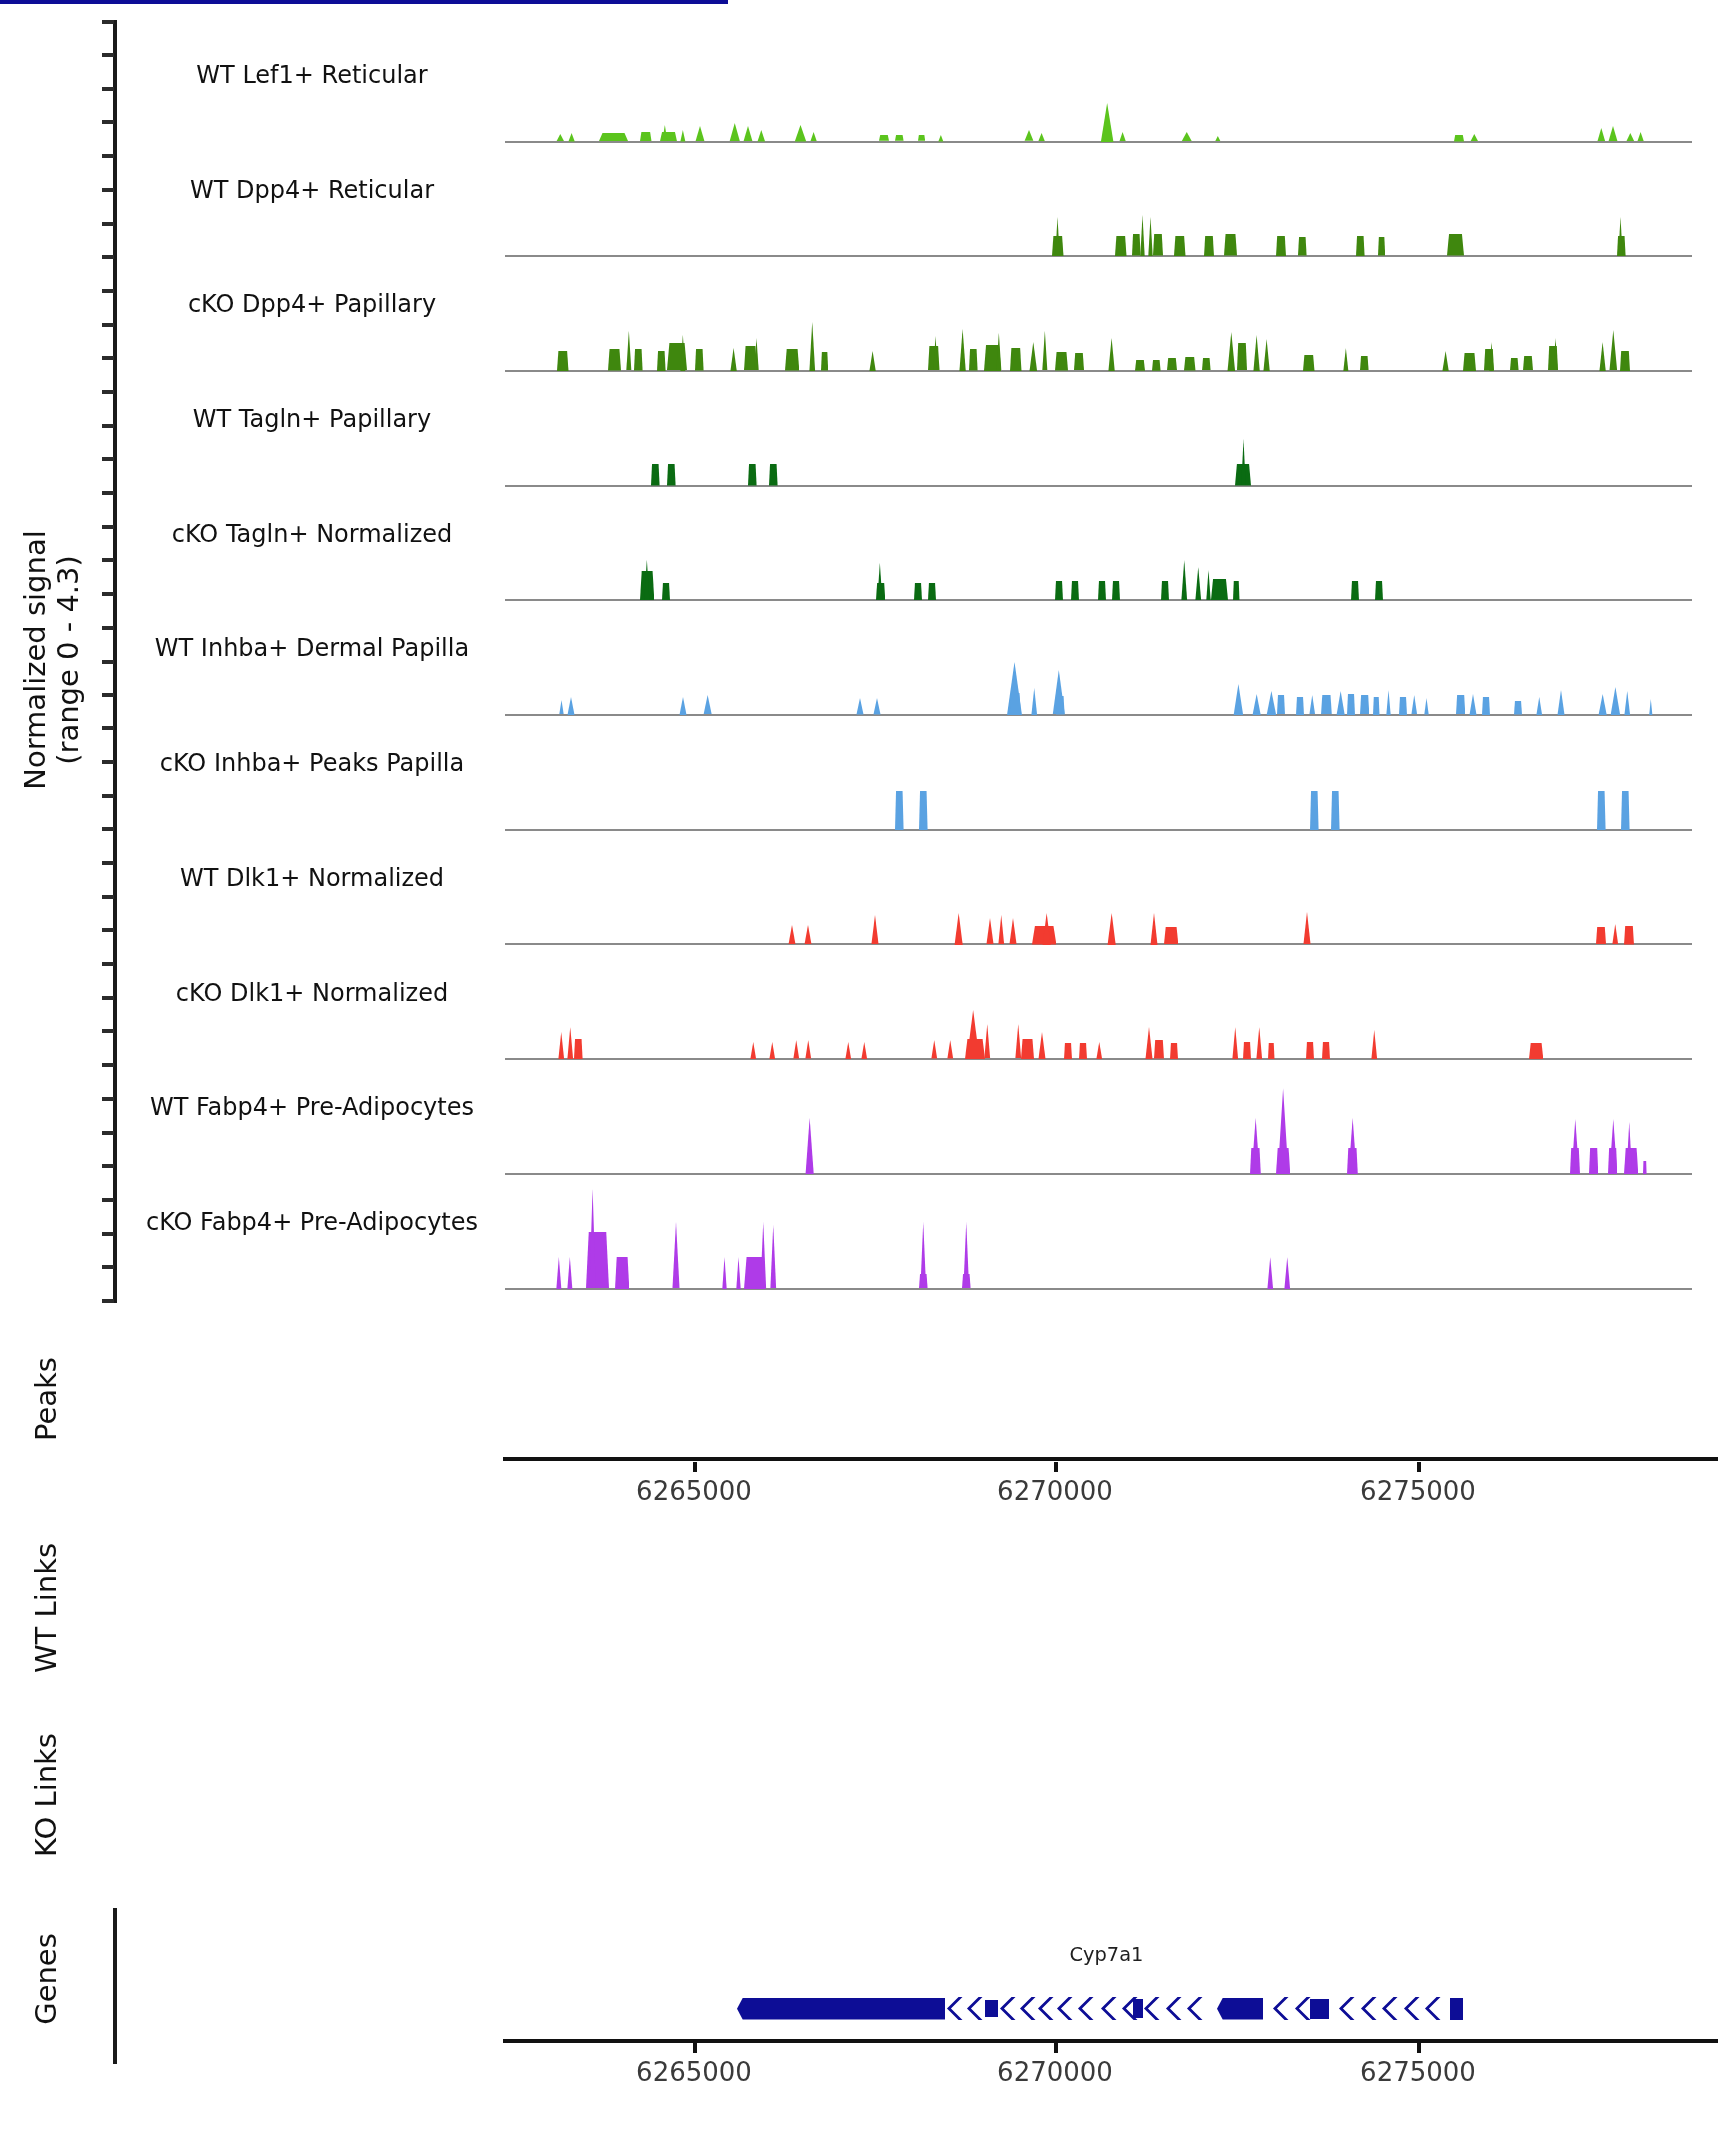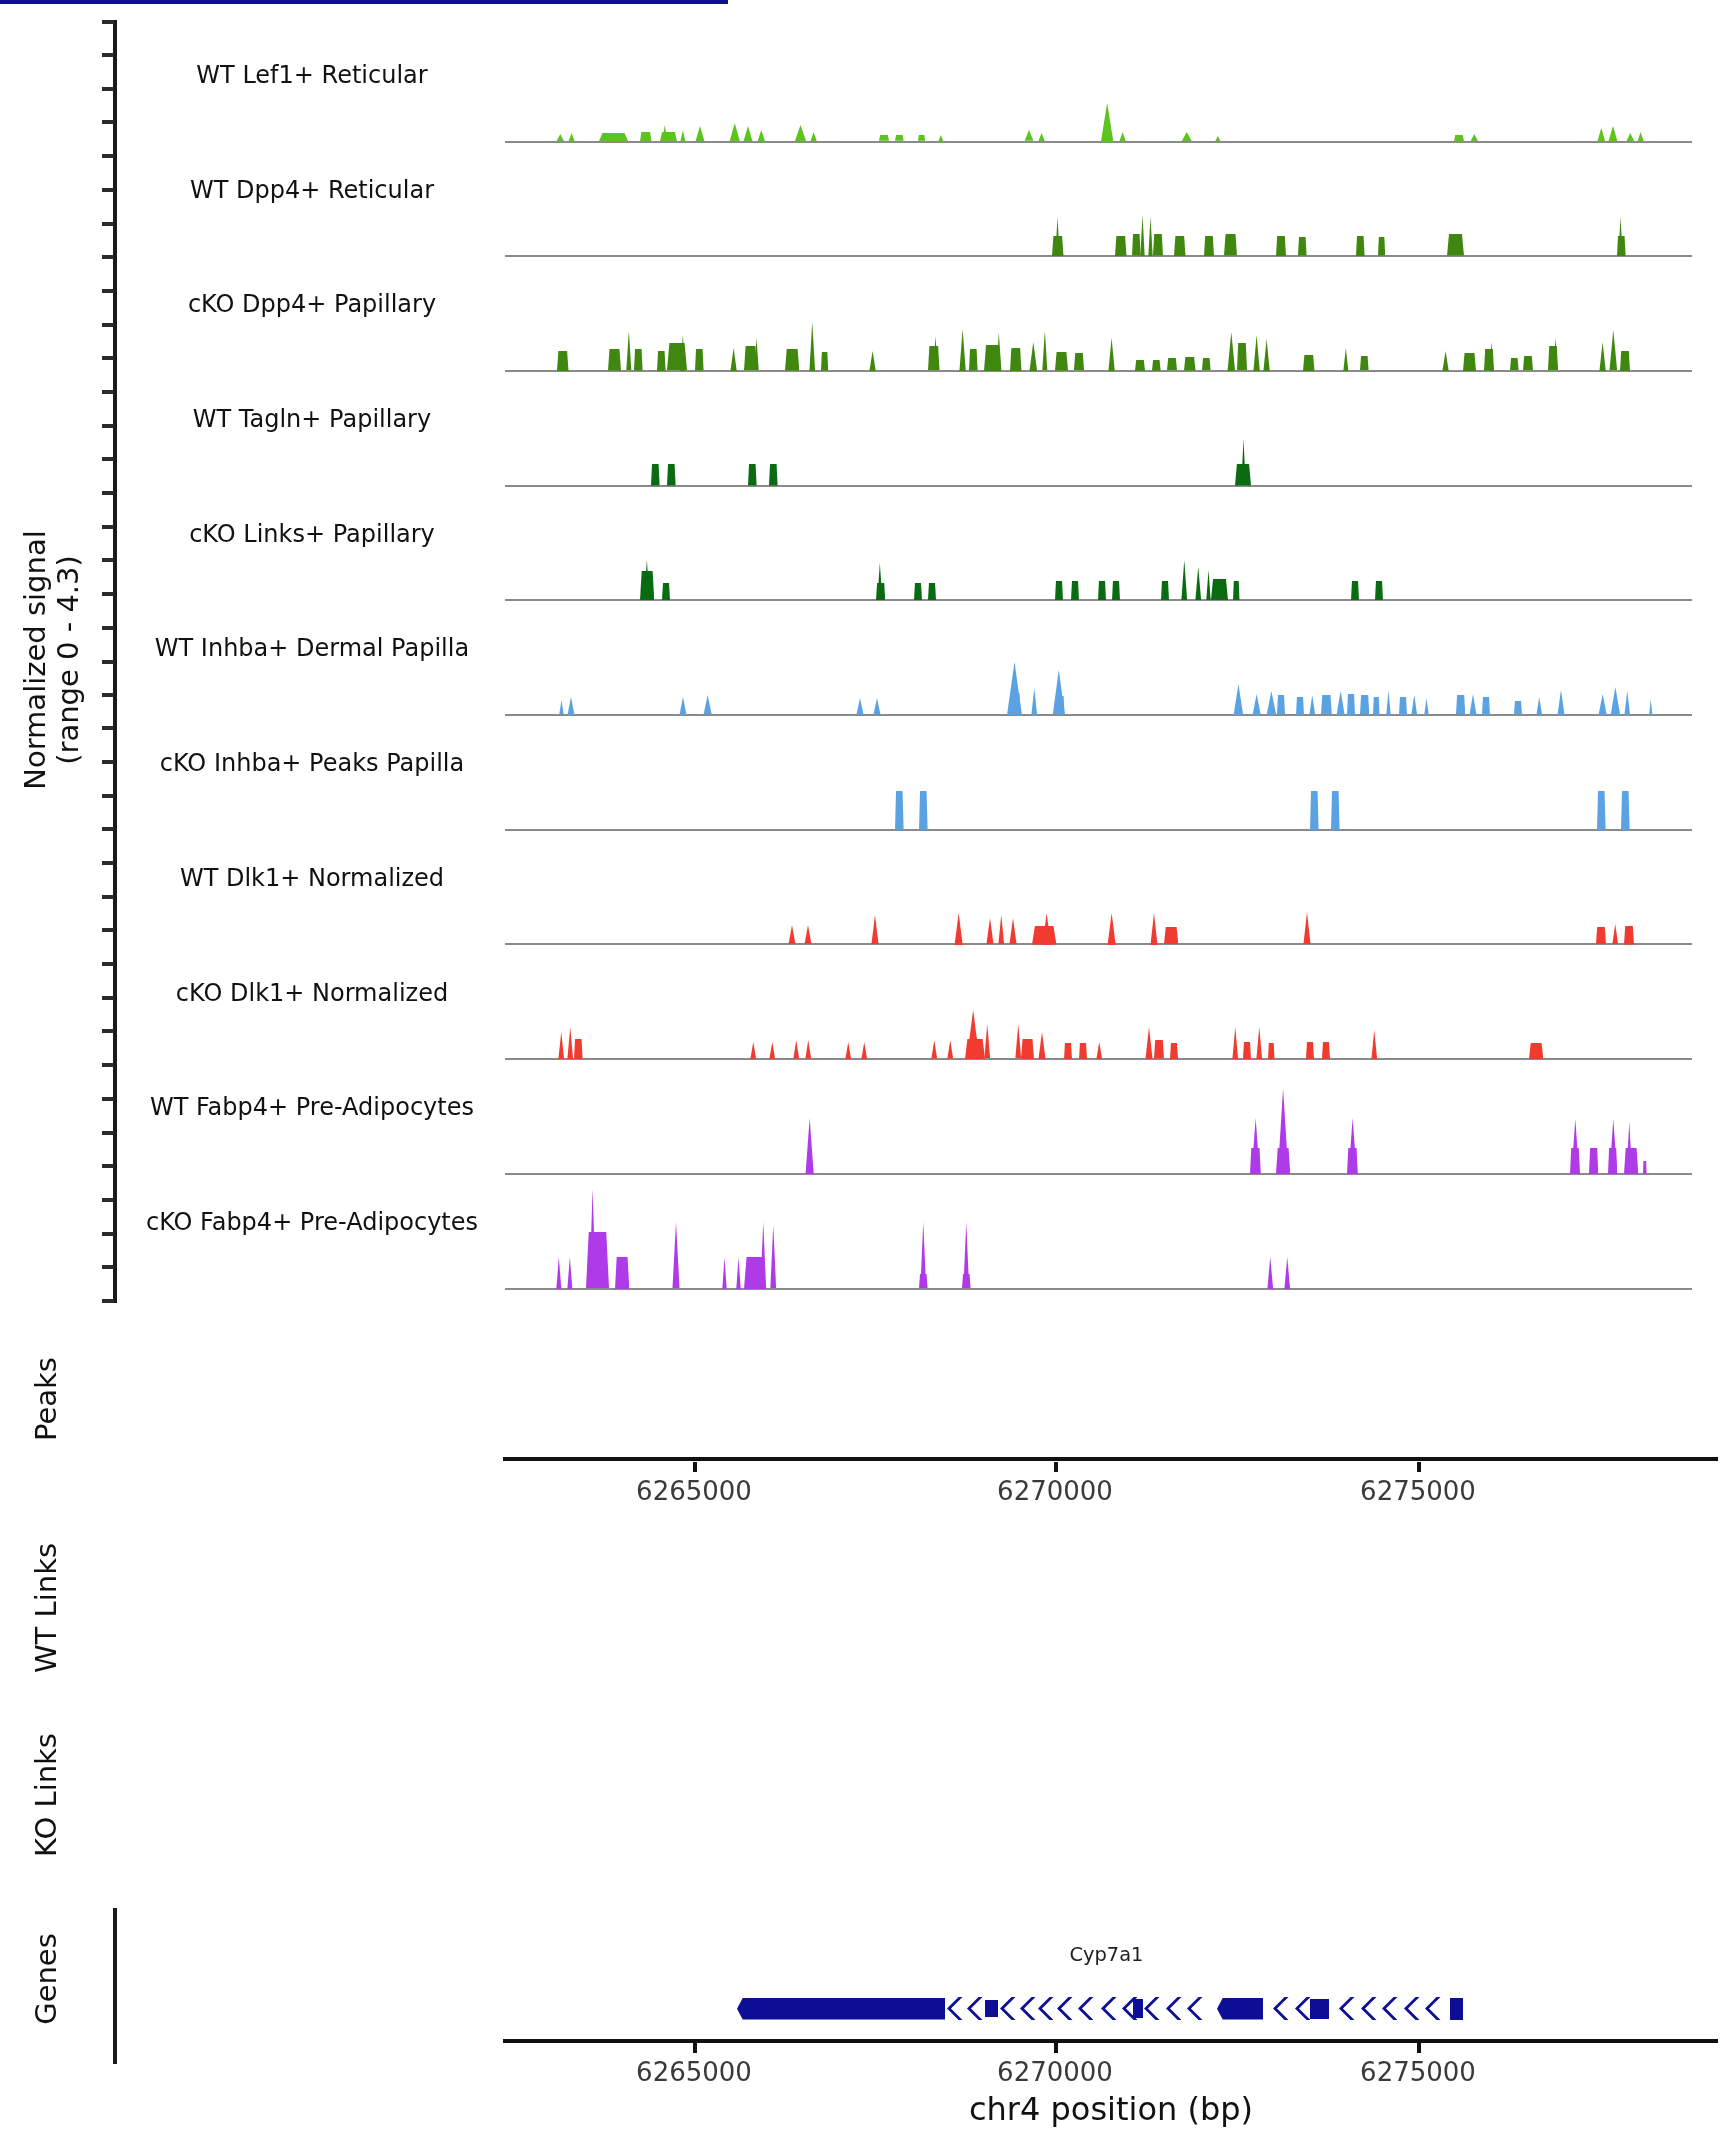--- a/index.html
+++ b/index.html
@@ -180,21 +180,21 @@
       <div class="peak ps" style="left: 1609px; top: 330px; width: 8.6px; height: 40px; background: rgb(63, 135, 14);"></div>
       <div class="peak pb" style="left: 1620px; top: 351px; width: 10px; height: 20px; background: rgb(63, 135, 14);"></div>
       <div class="tracklabel" style="top: 405px;">WT Tagln+ Papillary</div>
       <div class="baseline" style="top: 485px; background: rgb(138, 138, 138);"></div>
       <div class="peak pb" style="left: 651px; top: 464px; width: 8.6px; height: 21.5px; background: rgb(10, 107, 18);"></div>
       <div class="peak pb" style="left: 667px; top: 464px; width: 8.6px; height: 21.5px; background: rgb(10, 107, 18);"></div>
       <div class="peak pb" style="left: 748px; top: 464px; width: 8.6px; height: 21.5px; background: rgb(10, 107, 18);"></div>
       <div class="peak pb" style="left: 769px; top: 464px; width: 8.6px; height: 21.5px; background: rgb(10, 107, 18);"></div>
       <div class="peak pb" style="left: 1235px; top: 464px; width: 16px; height: 21.5px; background: rgb(10, 107, 18);"></div>
       <div class="peak ps" style="left: 1241px; top: 439px; width: 5px; height: 46px; background: rgb(10, 107, 18);"></div>
-      <div class="tracklabel" style="top: 520px;">cKO Links+ Papillary</div>
+      <div class="tracklabel" style="top: 520px;">cKO Tagln+ Normalized</div>
       <div class="baseline" style="top: 599px; background: rgb(138, 138, 138);"></div>
       <div class="peak pb" style="left: 640px; top: 571px; width: 14.3px; height: 29px; background: rgb(10, 107, 18);"></div>
       <div class="peak ps" style="left: 644px; top: 560px; width: 5.7px; height: 40px; background: rgb(10, 107, 18);"></div>
       <div class="peak pb" style="left: 662px; top: 583px; width: 8px; height: 17px; background: rgb(10, 107, 18);"></div>
       <div class="peak pb" style="left: 876px; top: 583px; width: 9.3px; height: 17px; background: rgb(10, 107, 18);"></div>
       <div class="peak ps" style="left: 877px; top: 563px; width: 5.7px; height: 37px; background: rgb(10, 107, 18);"></div>
       <div class="peak pb" style="left: 914px; top: 583px; width: 8px; height: 17px; background: rgb(10, 107, 18);"></div>
       <div class="peak pb" style="left: 928px; top: 583px; width: 8px; height: 17px; background: rgb(10, 107, 18);"></div>
       <div class="peak pb" style="left: 1055px; top: 581px; width: 8px; height: 19.4px; background: rgb(10, 107, 18);"></div>
       <div class="peak pb" style="left: 1071px; top: 581px; width: 8px; height: 19.4px; background: rgb(10, 107, 18);"></div>
@@ -359,21 +359,20 @@
       <div class="axtick" style="left: 1417px; top: 1462px;"></div>
       <div class="axlab" style="left: 1332px; top: 1476px;">6275000</div>
       <div class="axline" style="left: 503px; top: 2039px; width: 1215px;"></div>
       <div class="axtick" style="left: 693px; top: 2043px;"></div>
       <div class="axlab" style="left: 608px; top: 2057px;">6265000</div>
       <div class="axtick" style="left: 1054px; top: 2043px;"></div>
       <div class="axlab" style="left: 969px; top: 2057px;">6270000</div>
       <div class="axtick" style="left: 1417px; top: 2043px;"></div>
       <div class="axlab" style="left: 1332px; top: 2057px;">6275000</div>
     </div>
-  <div id="axis-title" style="left:824px;top:2090px;width:574px;">chr4 position (bp)</div>
 
   <div id="gene">
       <div style="left: 734px; top: 2007px; width: 728px; height: 3.6px; background: rgb(13, 13, 150);"></div>
       <div class="exon" style="left: 737px; top: 1998px; width: 208px; height: 21.5px; background: rgb(13, 13, 150); clip-path: polygon(5.7px 0px, 100% 0px, 100% 100%, 5.7px 100%, 0px 50%);"></div>
       <div class="exon" style="left: 985px; top: 2000px; width: 13px; height: 17px; background: rgb(13, 13, 150);"></div>
       <div class="exon" style="left: 1133px; top: 1999px; width: 10px; height: 19.4px; background: rgb(13, 13, 150);"></div>
       <div class="exon" style="left: 1217px; top: 1998px; width: 46px; height: 21.5px; background: rgb(13, 13, 150); clip-path: polygon(5.7px 0px, 100% 0px, 100% 100%, 5.7px 100%, 0px 50%);"></div>
       <div class="exon" style="left: 1310px; top: 1999px; width: 19.4px; height: 20px; background: rgb(13, 13, 150);"></div>
       <div class="exon" style="left: 1450px; top: 1998px; width: 13px; height: 21.5px; background: rgb(13, 13, 150);"></div>
       <div class="garrow" style="left: 946px; top: 1997px; width: 16.5px; height: 23px; background: rgb(13, 13, 150);"></div>

